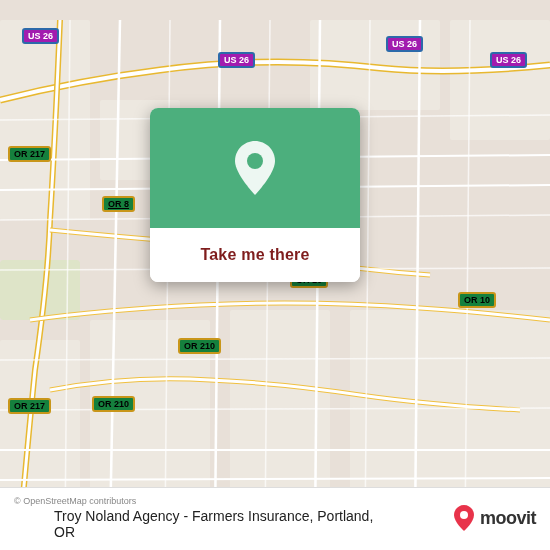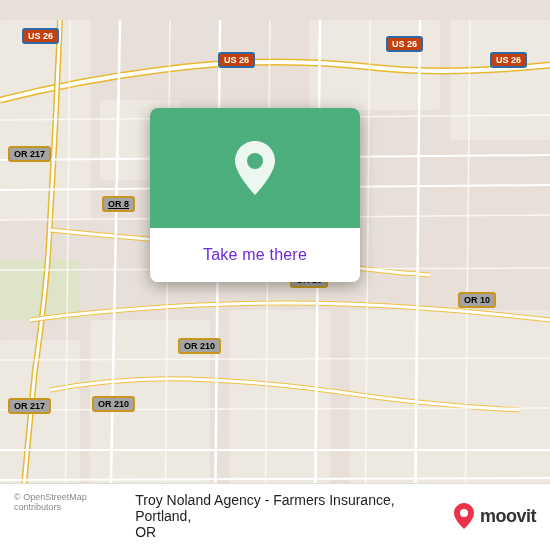--- a/index.html
+++ b/index.html
@@ -54,22 +54,22 @@
       padding: 10px 16px;
       background: white;
     }
 
     .take-me-there-btn {
       width: 100%;
       padding: 8px 0;
       background: white;
       border: none;
       font-size: 16px;
-      font-weight: 400;
-      color: #6d28d9;
+      font-weight: 700;
+      color: #7f1d1d;
       cursor: pointer;
       text-align: center;
       letter-spacing: 0.2px;
     }
 
     
     .bottom-bar {
       position: absolute;
       bottom: 0;
       left: 0;
@@ -78,65 +78,66 @@
       padding: 8px 14px 10px 14px;
       z-index: 10;
       border-top: 1px solid #ddd;
       display: flex;
       align-items: center;
       justify-content: space-between;
     }
 
     .bottom-left {
       display: flex;
-      flex-direction: row;
+      flex-direction: column;
     }
 
     .attribution-text {
       font-size: 9px;
       color: #888;
       margin-bottom: 2px;
     }
 
     .location-label {
       font-size: 14px;
       color: #222;
       font-weight: 400;
+      margin-left: 40px;
     }
 
     .moovit-logo {
       display: flex;
       align-items: center;
       gap: 4px;
       justify-content: flex-end;
     }
 
     .moovit-text {
       font-size: 18px;
       font-weight: 700;
       color: #333;
       letter-spacing: -0.5px;
     }
 
     
     .road-badge {
       position: absolute;
-      background: #a3a3a3;
+      background: #15803d;
       border: 2px solid #c8961a;
       border-radius: 3px;
       font-size: 9px;
       font-weight: bold;
       color: #000;
       padding: 1px 4px;
       white-space: nowrap;
       z-index: 5;
     }
 
     .road-badge.us {
-      background: #c2410c;
+      background: #a21caf;
       border-color: #2c6aaa;
       color: white;
     }
   </style>
 </head>
 <body>
 
 <div class="map-container">
 
   <svg class="map-svg" viewBox="0 0 550 510" xmlns="http://www.w3.org/2000/svg">

